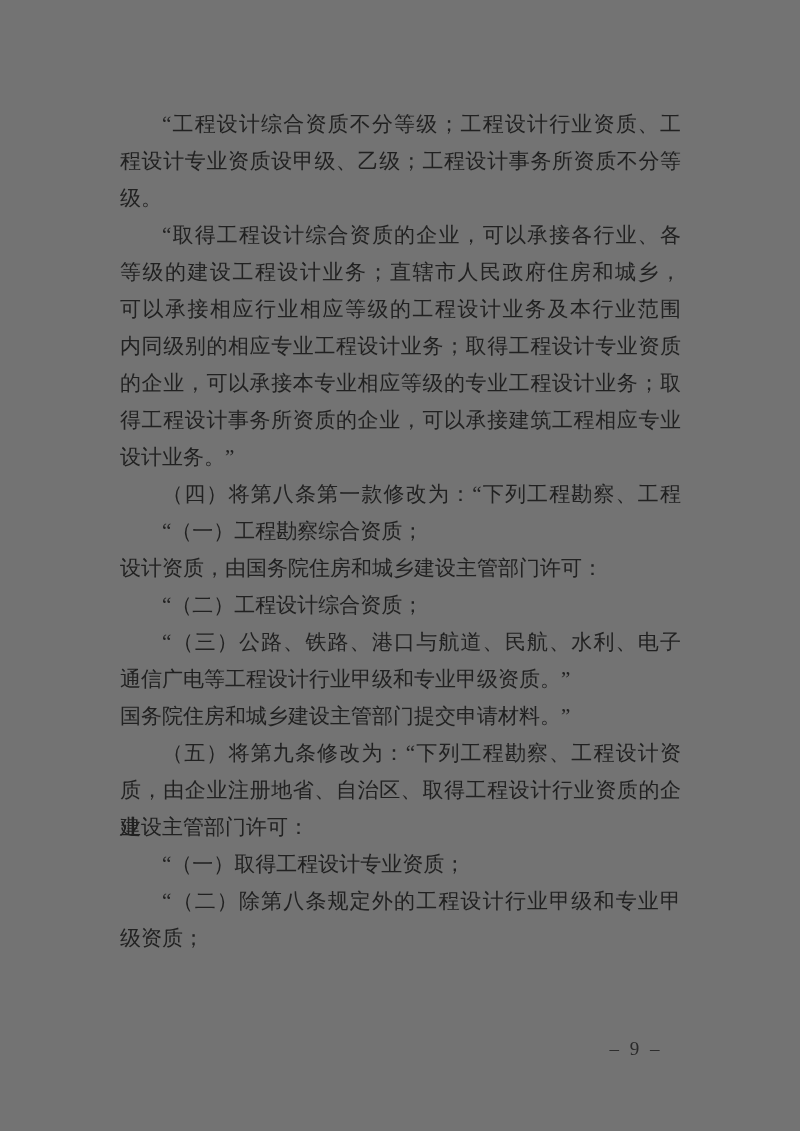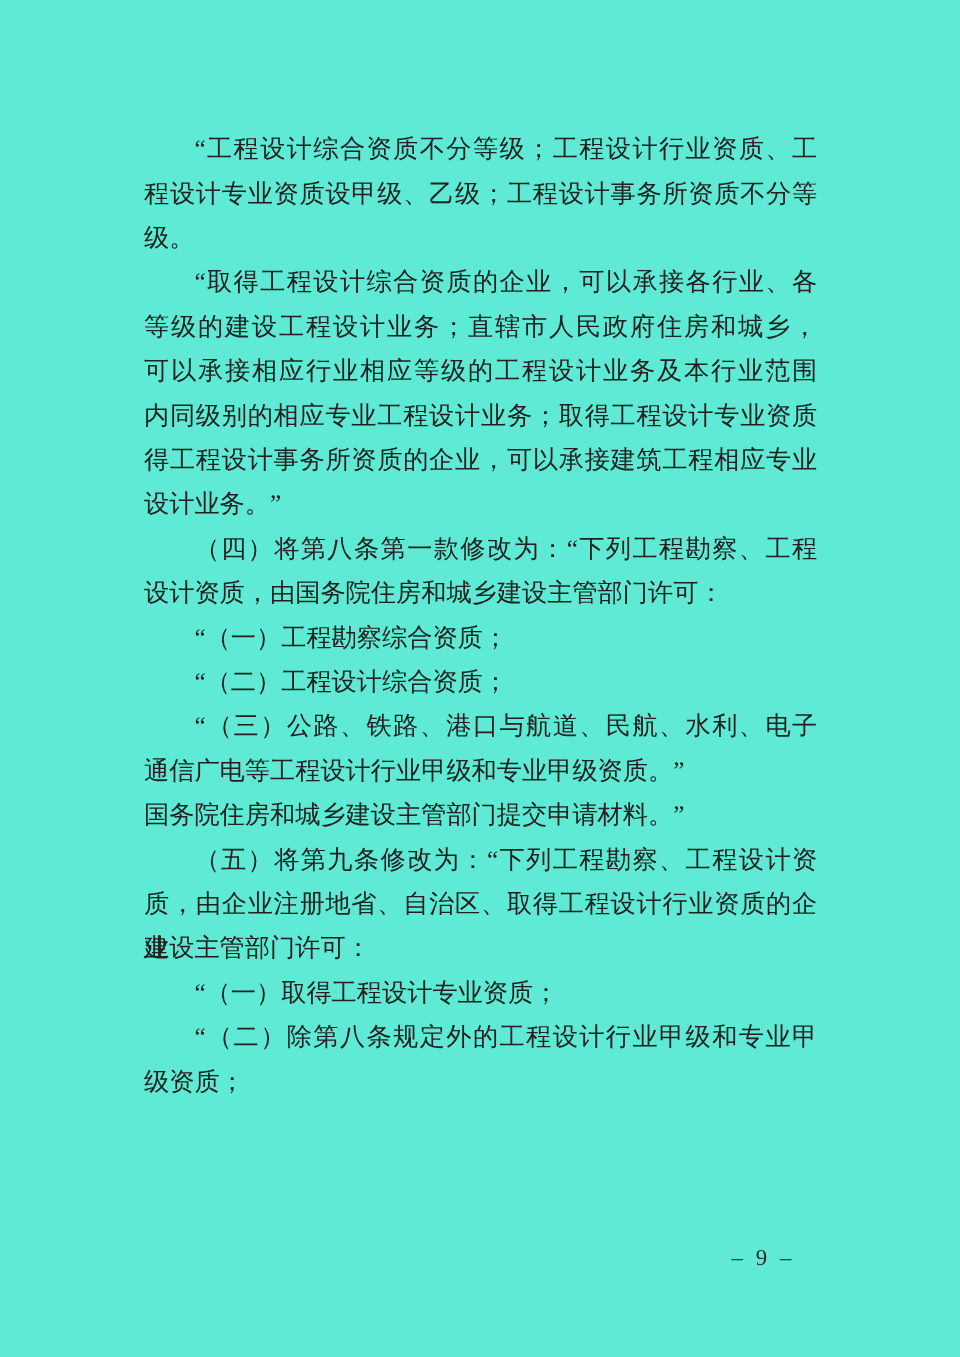--- a/index.html
+++ b/index.html
@@ -4,21 +4,21 @@
 <style>
   html, body {
     margin: 0;
     padding: 0;
     background: #ffffff;
   }
   .doc-page {
     position: relative;
     width: 800px;
     height: 1131px;
-    background: #5eead4;
+    background: #737373;
     overflow: hidden;
     font-family: "Liberation Serif", "DejaVu Serif", serif;
   }
   .doc-body {
     position: absolute;
     left: 120px;
     top: 106px;
     width: 561px;
   }
   .line {
@@ -56,25 +56,26 @@
 <div class="doc-page">
   <div class="doc-body">
 
   <div class="line indent justify">“工程设计综合资质不分等级；工程设计行业资质、工</div>
       <div class="line justify">程设计专业资质设甲级、乙级；工程设计事务所资质不分等</div>
       <div class="line">级。</div>
       <div class="line indent justify">“取得工程设计综合资质的企业，可以承接各行业、各</div>
       <div class="line justify">等级的建设工程设计业务；直辖市人民政府住房和城乡，</div>
       <div class="line justify">可以承接相应行业相应等级的工程设计业务及本行业范围</div>
       <div class="line justify">内同级别的相应专业工程设计业务；取得工程设计专业资质</div>
+      <div class="line justify">的企业，可以承接本专业相应等级的专业工程设计业务；取</div>
       <div class="line justify">得工程设计事务所资质的企业，可以承接建筑工程相应专业</div>
       <div class="line">设计业务。”</div>
       <div class="line indent justify">（四）将第八条第一款修改为：“下列工程勘察、工程</div>
+      <div class="line indent">“（一）工程勘察综合资质；</div>
       <div class="line">设计资质，由国务院住房和城乡建设主管部门许可：</div>
-      <div class="line indent">“（一）工程勘察综合资质；</div>
       <div class="line indent">“（二）工程设计综合资质；</div>
       <div class="line indent justify">“（三）公路、铁路、港口与航道、民航、水利、电子</div>
       <div class="line">通信广电等工程设计行业甲级和专业甲级资质。”</div>
       <div class="line">国务院住房和城乡建设主管部门提交申请材料。”</div>
       <div class="line indent justify">（五）将第九条修改为：“下列工程勘察、工程设计资</div>
       <div class="line justify">质，由企业注册地省、自治区、取得工程设计行业资质的企业</div>
       <div class="line">建设主管部门许可：</div>
       <div class="line indent">“（一）取得工程设计专业资质；</div>
       <div class="line indent justify">“（二）除第八条规定外的工程设计行业甲级和专业甲</div>
       <div class="line">级资质；</div>

